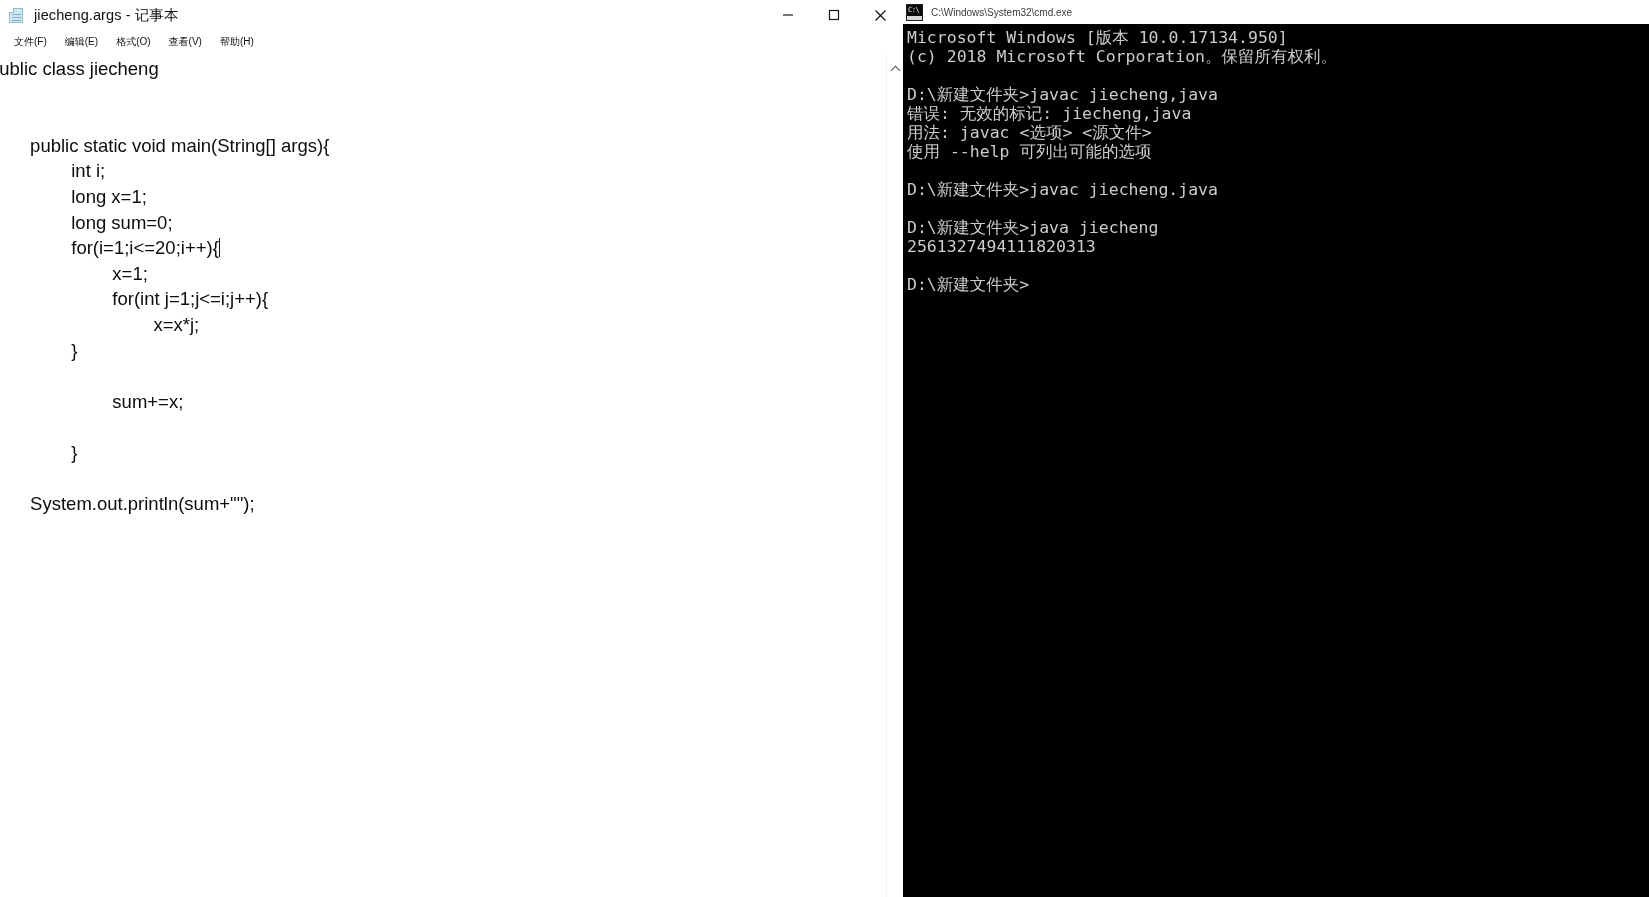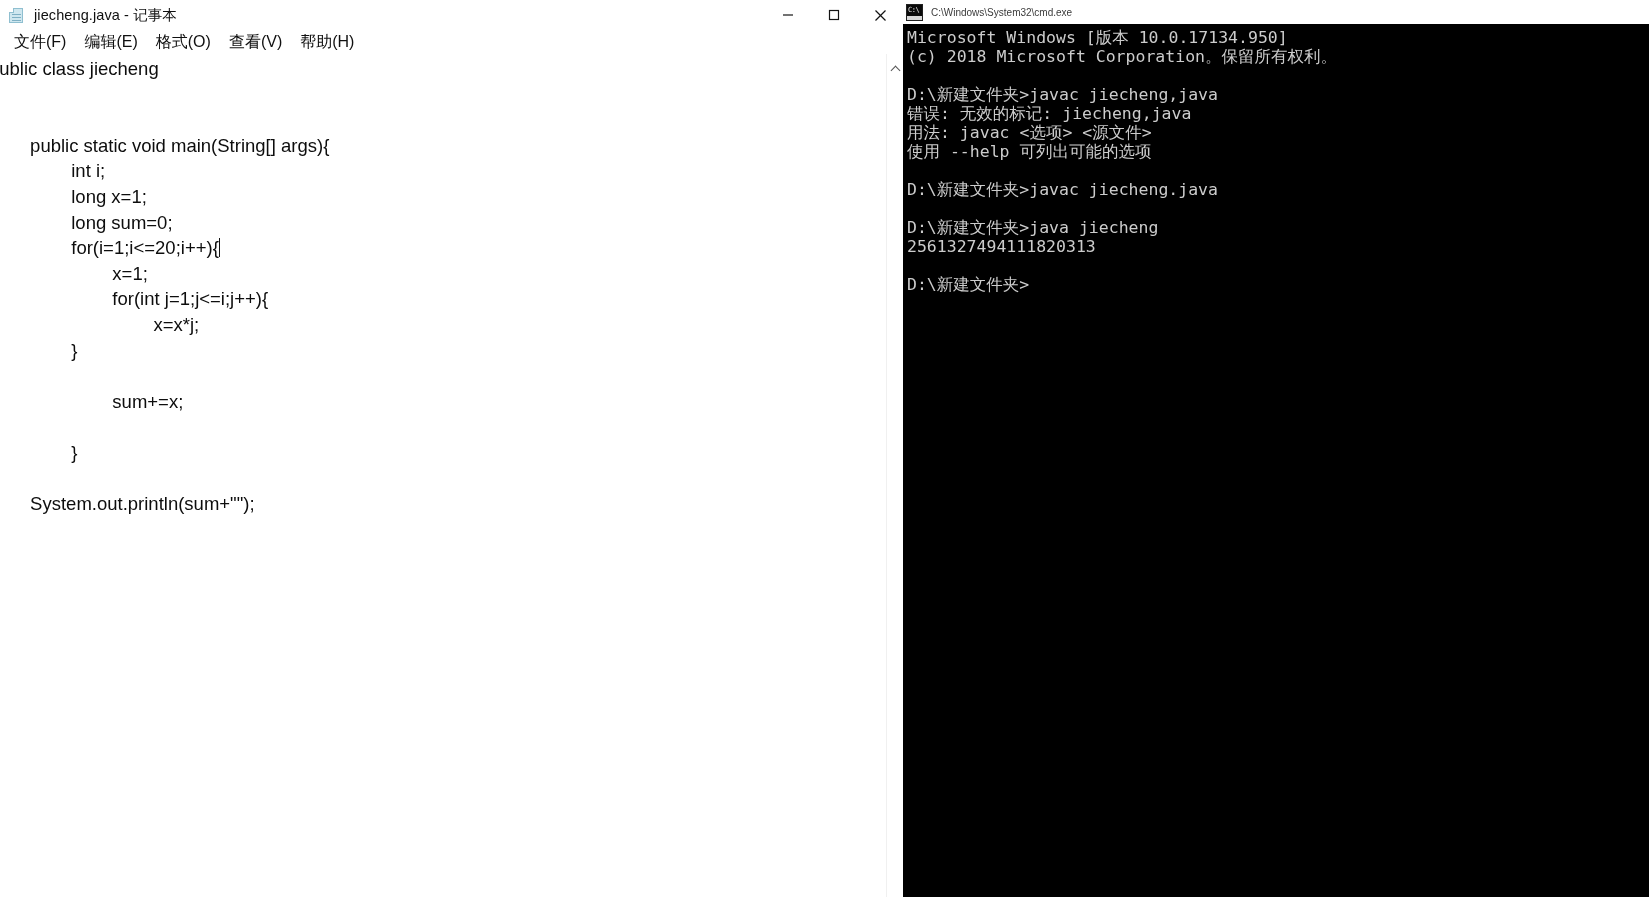--- a/index.html
+++ b/index.html
@@ -36,21 +36,21 @@
   }
   .np-btns { position:absolute; right:0; top:0; height:30px; display:flex; }
   .np-btn {
     width:46px; height:30px; display:flex; align-items:center; justify-content:center;
     background:#ffffff;
   }
   .np-btn svg { display:block; }
 
   .np-menubar {
     height:24px; background:#ffffff; display:flex; align-items:center;
-    padding-left:5px; font-size:16px; color:#101010;
+    padding-left:5px; font-size:10px; color:#101010;
   }
   .np-menu-item { padding:2px 9px; white-space:nowrap; }
 
   .np-body {
     position:absolute; left:0; top:54px; right:0; bottom:0;
     background:#ffffff; overflow:hidden;
   }
   .np-text {
     position:absolute; left:0; top:0; width:886px; height:100%;
     font-family:"Liberation Sans", sans-serif;
@@ -119,21 +119,21 @@
   <div id="notepad">
 
     <div class="np-titlebar">
       <div class="np-icon">
         <div class="sheet"></div>
         <div class="fold"></div>
         <div class="ln" style="top:7px;"></div>
         <div class="ln" style="top:10px;"></div>
         <div class="ln" style="top:13px;"></div>
       </div>
-      <span class="np-title">jiecheng.java - 记事本</span>
+      <span class="np-title">jiecheng.args - 记事本</span>
 
       <div class="np-btns">
         <div class="np-btn">
           <svg width="12" height="12" viewBox="0 0 12 12">
               <line x1="1" y1="6" x2="11" y2="6" stroke="#141414" stroke-width="1.2"></line>
             </svg>
         </div>
         <div class="np-btn">
           <svg width="12" height="12" viewBox="0 0 12 12">
               <rect x="1.5" y="1.5" width="9" height="9" fill="none" stroke="#141414" stroke-width="1.2"></rect>

